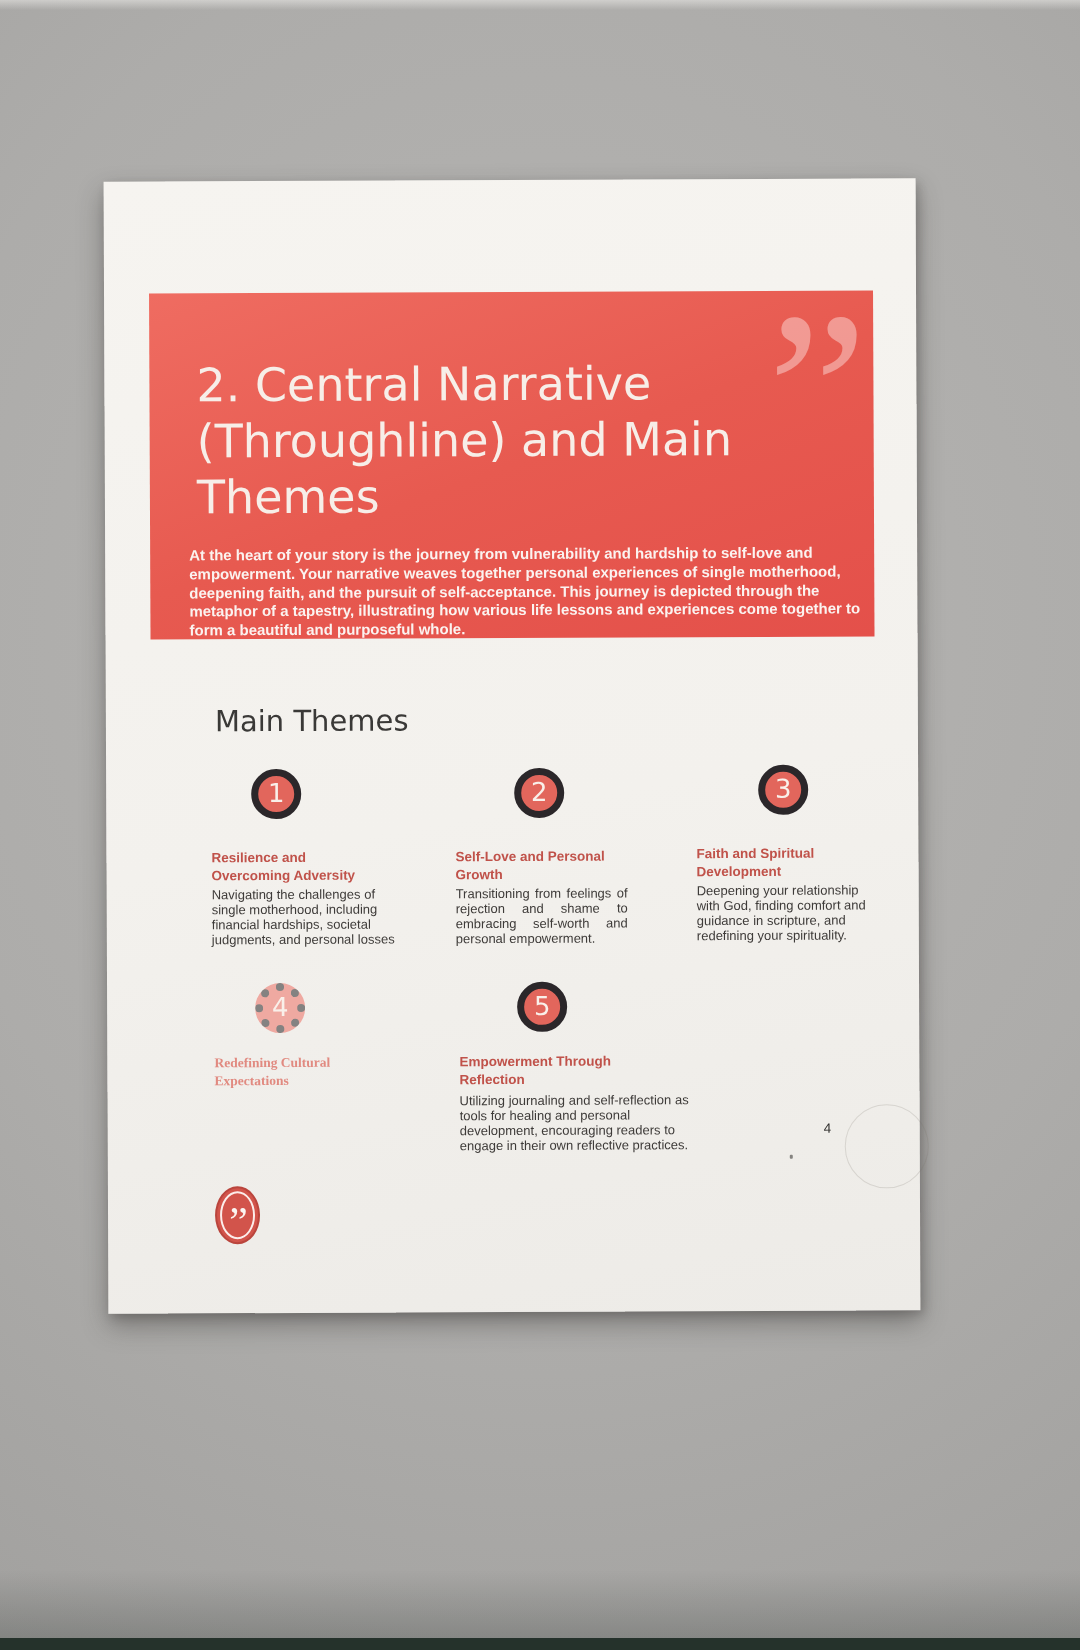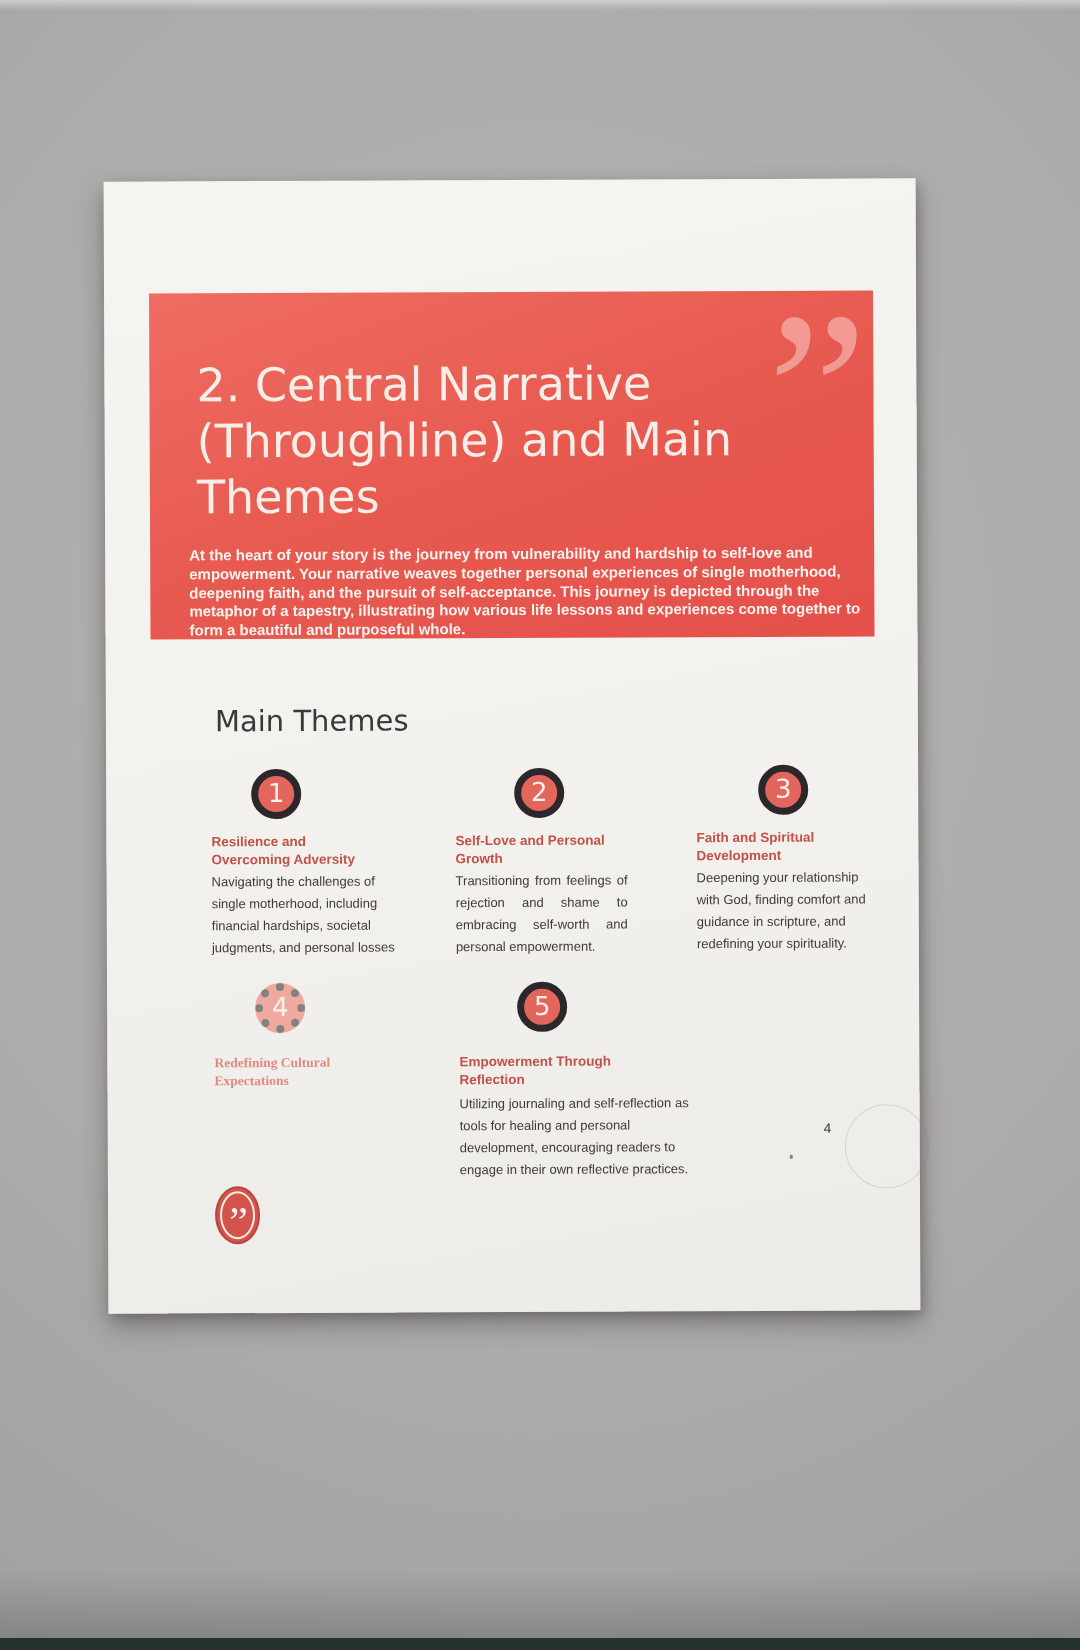--- a/index.html
+++ b/index.html
@@ -69,26 +69,26 @@
   .theme-4 .circle{margin-left:41px;}
   .theme-5 .circle{margin-left:58px;}
   .num{
     color:#f9f0ea;font-family:"DejaVu Sans", sans-serif;
     font-size:26px;line-height:1;transform:translateY(-1px);
   }
   .theme-4 .circle{
     border:8px dotted #848281;width:34px;height:34px;background:#efa9a1;
   }
   .t-title{
-    margin-top:14px;width:160px;
+    margin-top:30px;width:160px;
     font-weight:bold;font-size:13.5px;line-height:18px;color:#c0524a;
   }
   .theme-4 .t-title{color:#e18a80;font-family:Liberation Serif, serif;}
   .t-desc{
-    margin-top:2px;font-size:13px;line-height:22px;color:#3e3b39;
+    margin-top:2px;font-size:13px;line-height:15px;color:#3e3b39;
   }
   .theme-1 .t-desc{width:185px;}
   .theme-2 .t-desc{width:172px;text-align:justify;}
   .theme-3 .t-desc{width:182px;}
   .theme-4 .t-desc{width:222px;margin-top:4px;}
   .theme-5 .t-desc{width:235px;margin-top:4px;}
   .theme-4 .t-title, .theme-5 .t-title{margin-top:21px;}
   
   .logo{
     position:absolute;left:107px;top:1005px;width:45px;height:58px;

